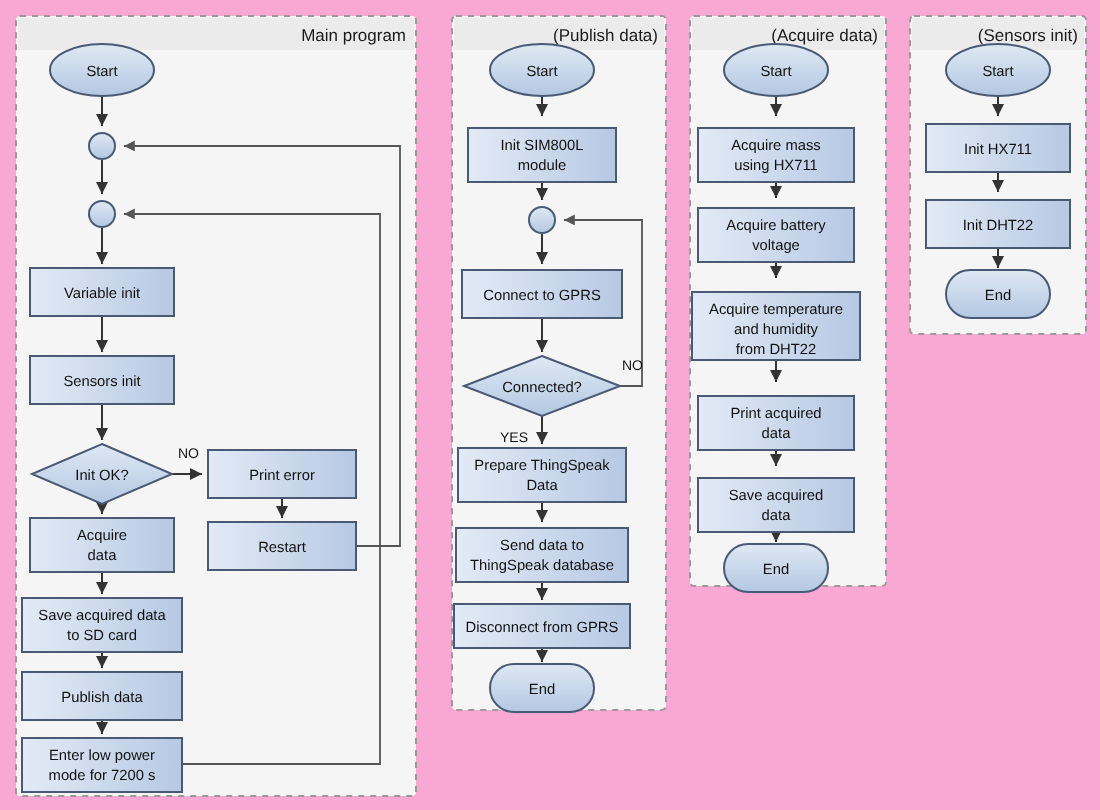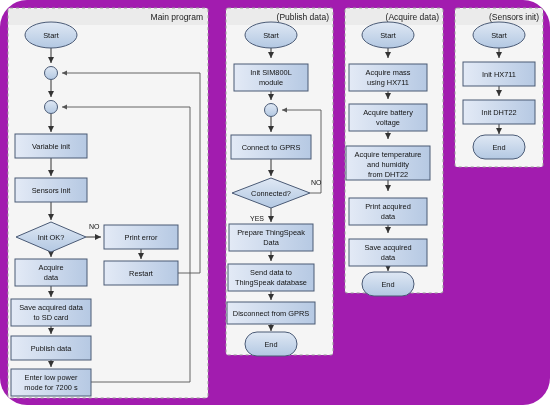--- a/index.html
+++ b/index.html
@@ -4,24 +4,23 @@
 <style>
   html, body {
     margin: 0;
     padding: 0;
     background: #ffffff;
   }
   #root {
     position: relative;
     width: 550px;
     height: 405px;
-    background: #a21caf;
+    background: #f9a8d4;
     font-family: "Liberation Sans", sans-serif;
     overflow: hidden;
-    border-radius: 27px;
   }
   svg#flow {
     position: absolute;
     left: 0;
     top: 0;
     width: 550px;
     height: 405px;
   }
   .panel-rect {
     fill: #f5f5f5;

